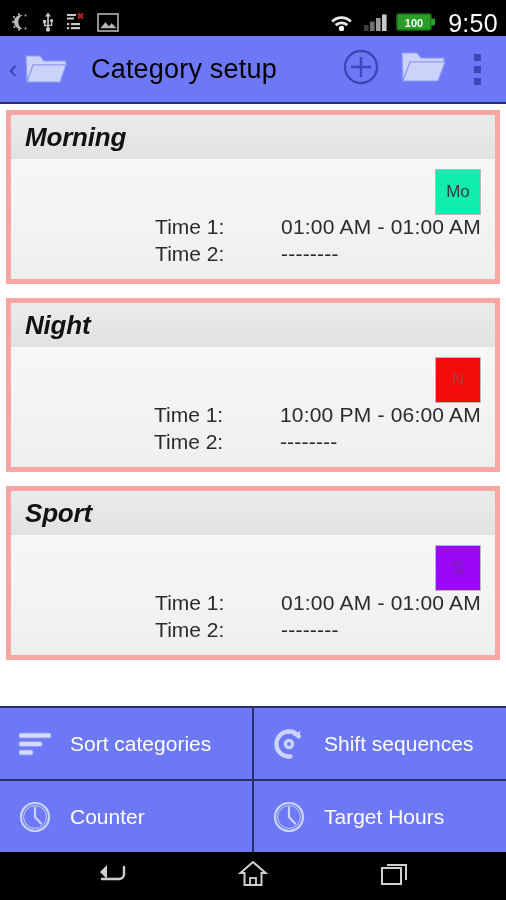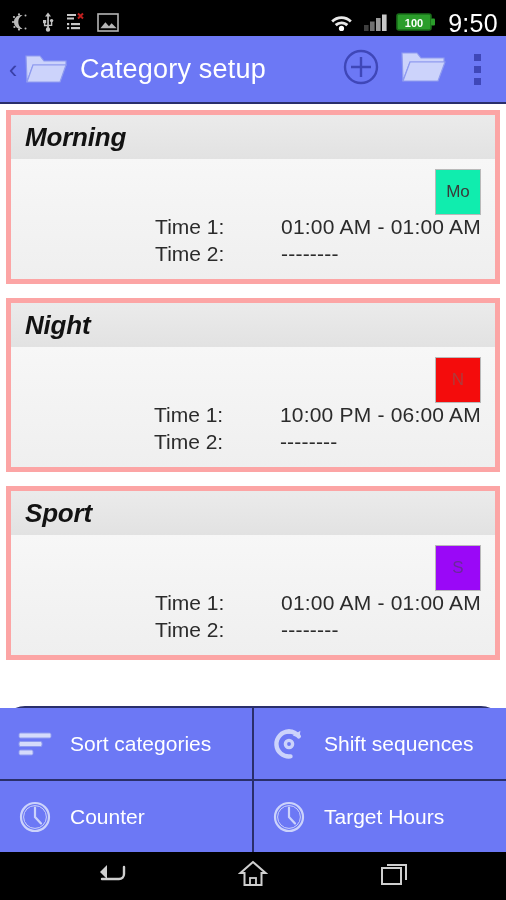--- a/index.html
+++ b/index.html
@@ -50,24 +50,24 @@
   }
   .ab-back {
     width: 18px; height: 100%;
     display: flex; align-items: center; justify-content: center;
     color: #3a40a8;
     font-size: 26px;
     line-height: 1;
   }
   .ab-home-folder { padding: 0 6px 0 2px; display: flex; align-items: center; }
   .ab-title {
-    color: #ffffff;
+    color: #000000;
     font-size: 27px;
     font-weight: 400;
-    margin-left: 6px;
+    margin-left: 17px;
     letter-spacing: 0.2px;
     white-space: nowrap;
   }
   .ab-actions { margin-left: auto; display: flex; align-items: center; }
   .ab-btn {
     width: 62px; height: 68px;
     display: flex; align-items: center; justify-content: center;
   }
   .ab-btn.overflow { width: 46px; }
   .dots { display: flex; flex-direction: column; gap: 5px; }
@@ -136,21 +136,20 @@
 
   
   .grid {
     flex: 0 0 146px;
     display: grid;
     grid-template-columns: 1fr 1fr;
     grid-template-rows: 1fr 1fr;
     background: #2a2f6b;
     gap: 2px;
     border-top: 2px solid #2a2f6b;
-    border-radius: 25px;
   }
   .gbtn {
     background: #6C78F5;
     display: flex;
     align-items: center;
     padding-left: 14px;
   }
   .gbtn .gicon {
     width: 42px;
     display: flex; align-items: center; justify-content: center;

